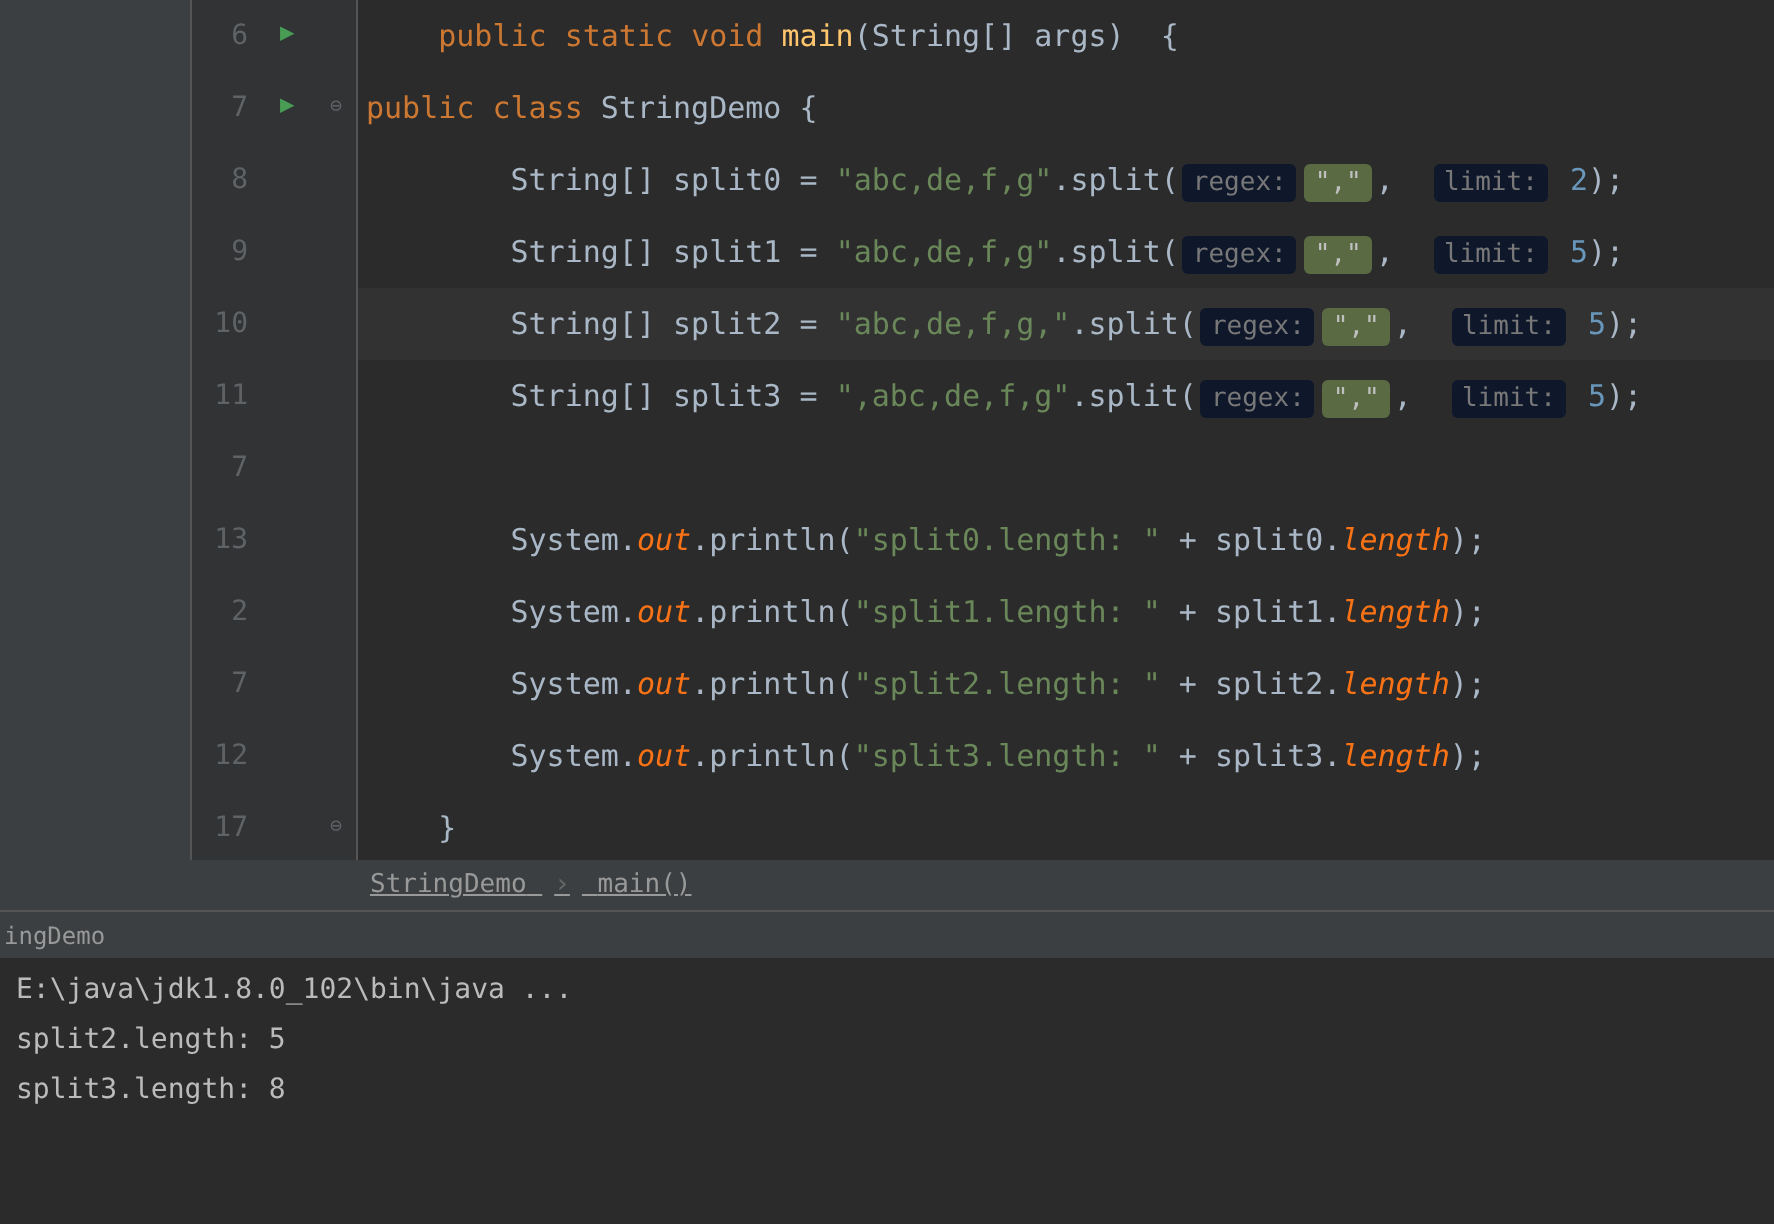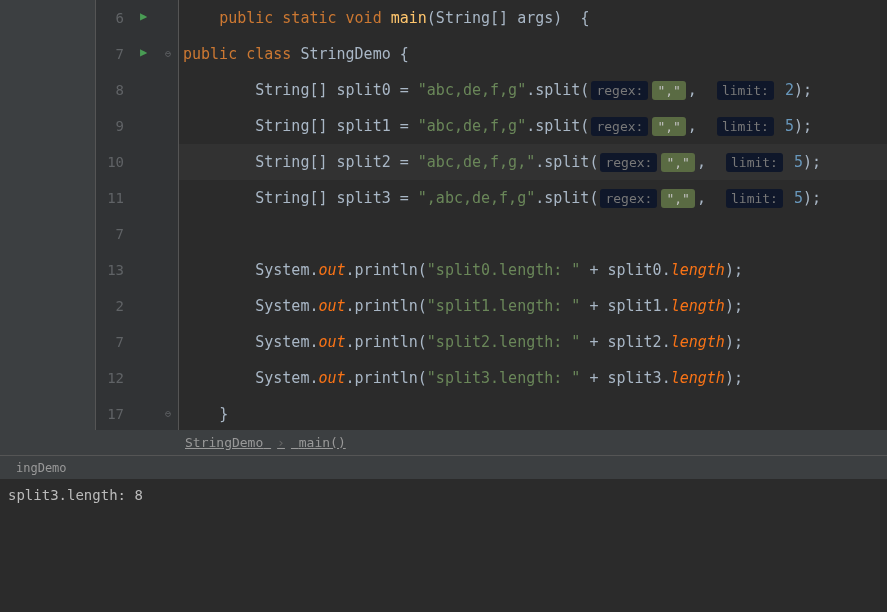--- a/index.html
+++ b/index.html
@@ -102,21 +102,21 @@
       padding-left: 185px;
       text-decoration: underline;
     }
     .breadcrumb-sep { color: #666; margin: 0 6px; }
     .run-header {
       height: 24px;
       line-height: 24px;
       background: #3c3f41;
       color: #999;
       font-size: 12px;
-      padding-left: 16px;
+      padding-left: 2px;
       border-top: 1px solid #555;
     }
     .console {
       background: #2b2b2b;
       padding: 4px 8px;
       font-size: 14px;
       line-height: 25px;
       color: #bbbbbb;
     }
     .console-line { white-space: pre; }
@@ -169,14 +169,16 @@
   <span>StringDemo</span>
   <span class="breadcrumb-sep">›</span>
   <span>main()</span>
 </div>
 
 <div class="run-header">
   <span>ingDemo</span>
 </div>
 
 <div class="console">
+  <div class="console-line">E:\java\jdk1.8.0_102\bin\java ...</div>
+  <div class="console-line">split2.length: 5</div>
   <div class="console-line">split3.length: 8</div>
 </div>
 
 </body></html>

